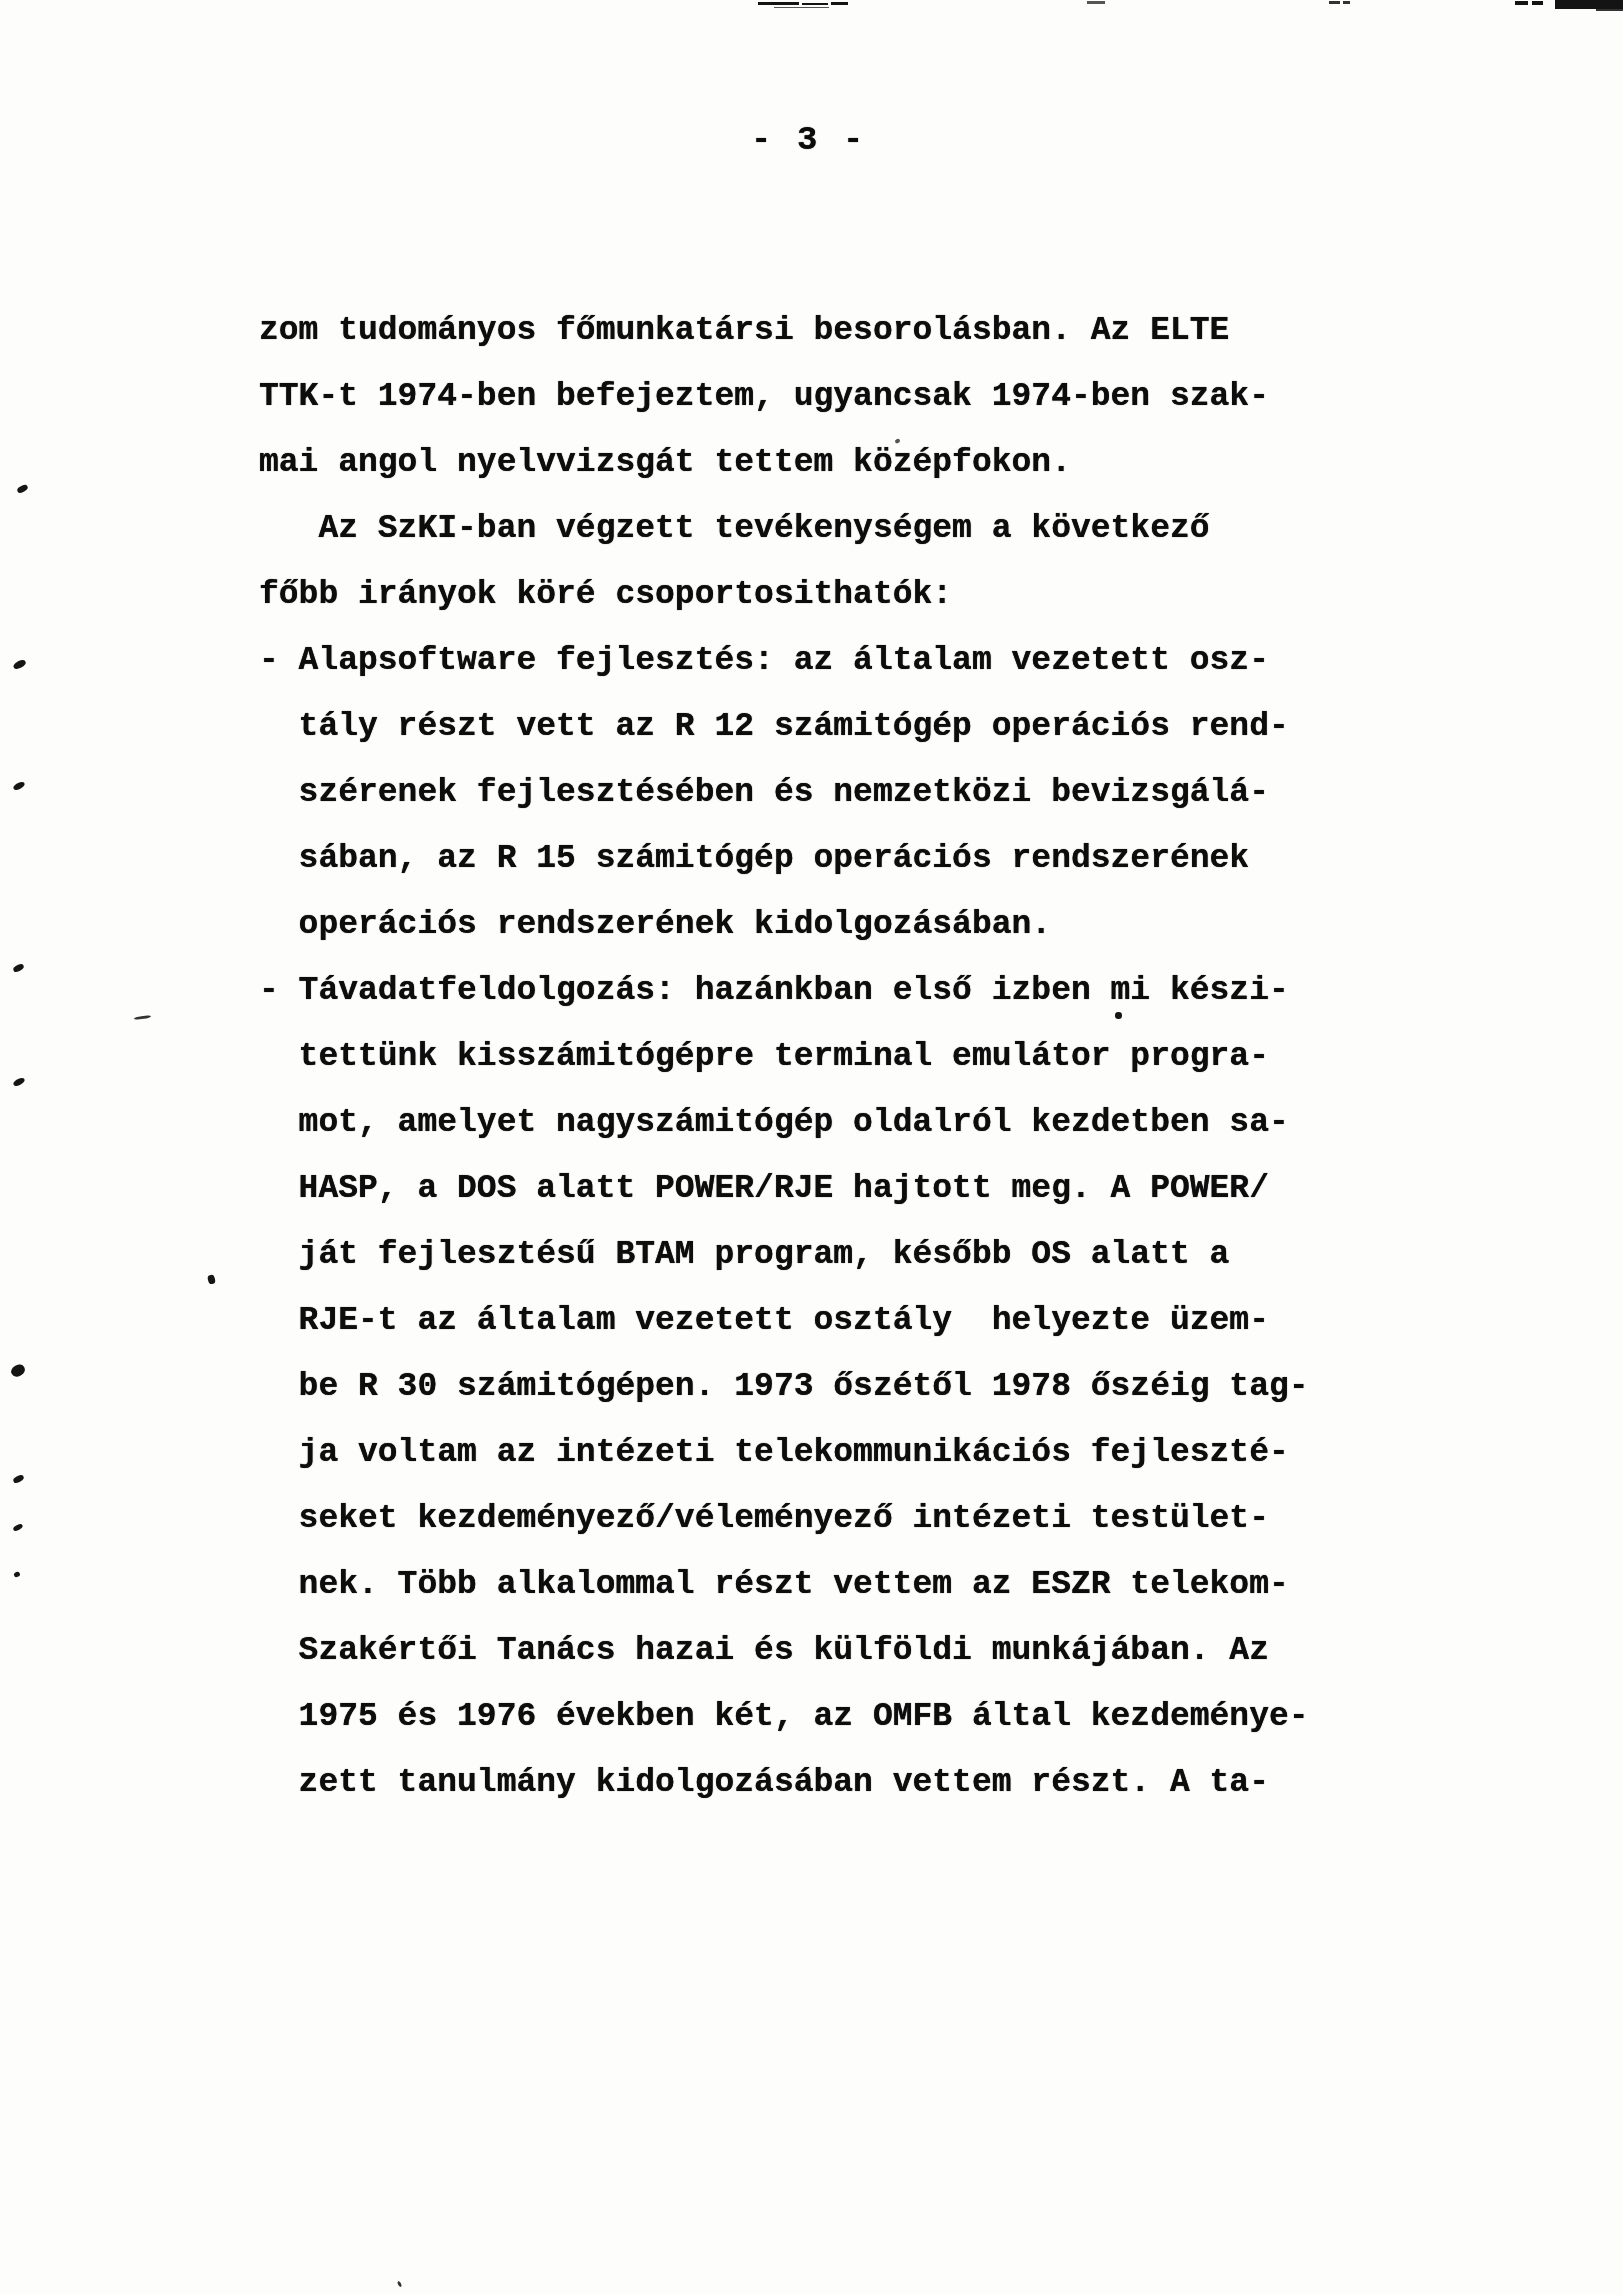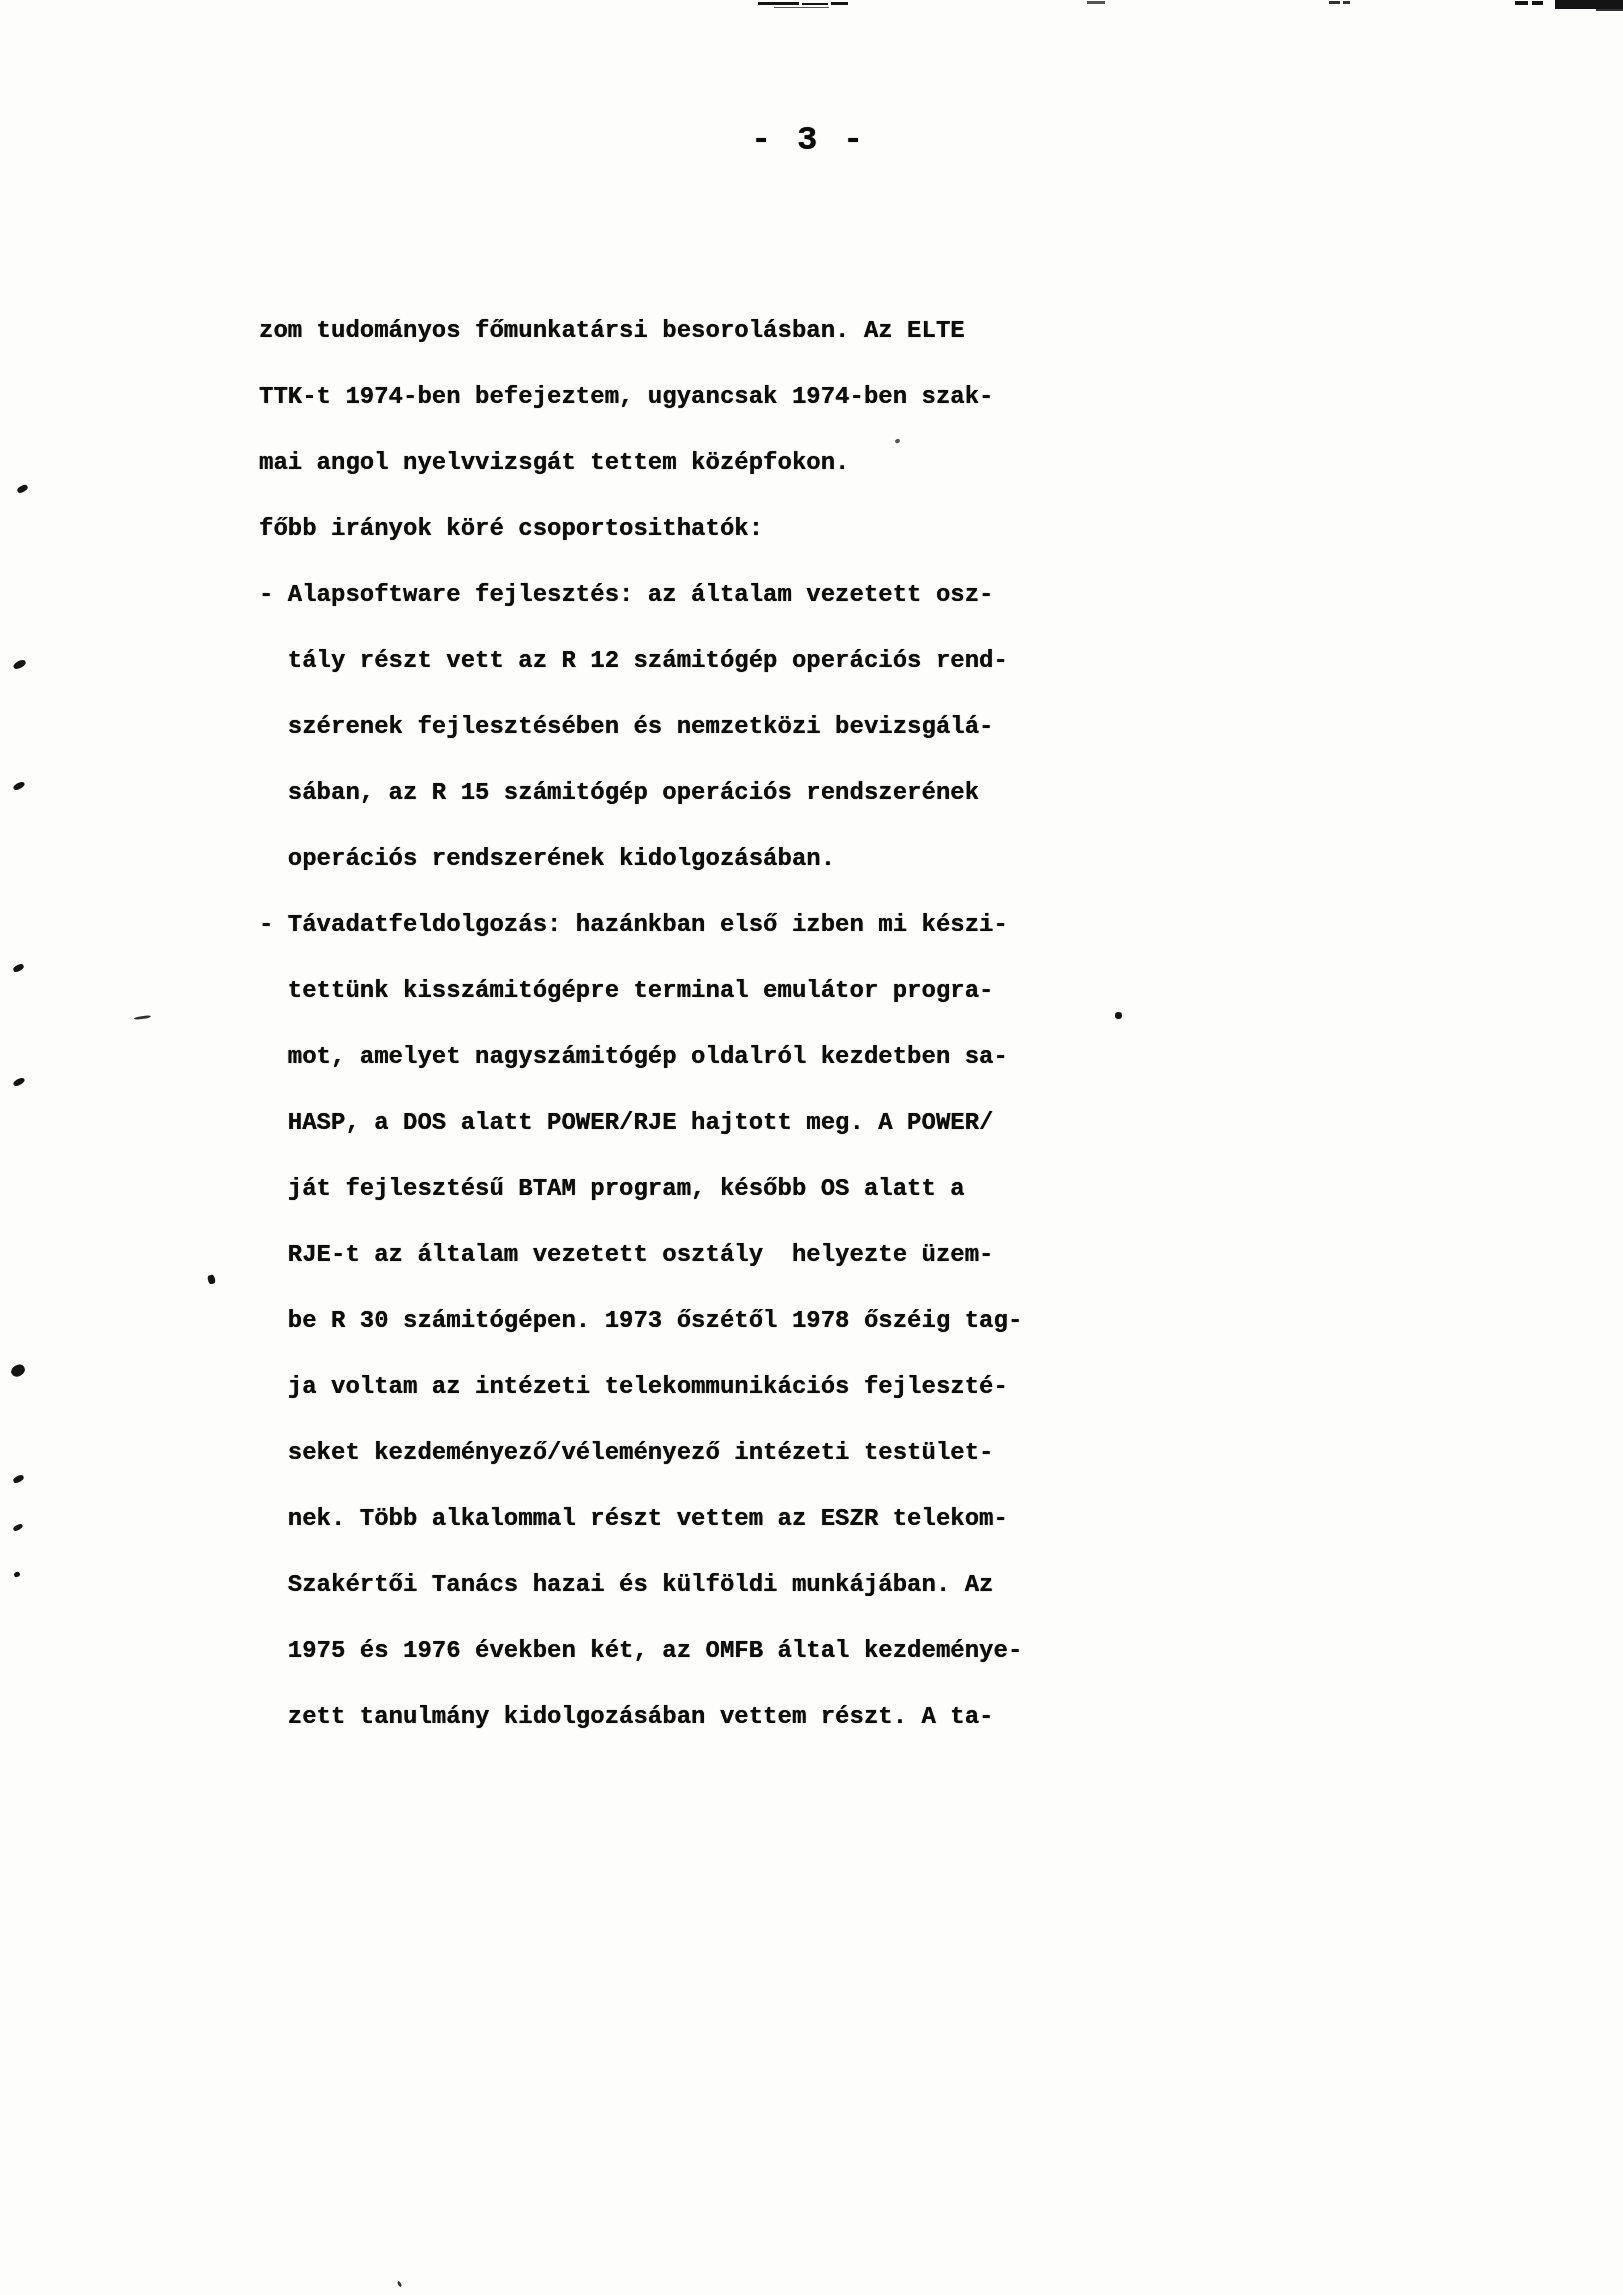--- a/index.html
+++ b/index.html
@@ -24,21 +24,21 @@
     font-size: 34px;
     font-weight: 700;
     color: #0b0b0b;
     letter-spacing: 2.6px;
     text-shadow: 0 0 1px rgba(0,0,0,0.85);
   }
   .text-block {
     position: absolute;
     left: 259px;
     top: 298px;
-    font-size: 24px;
+    font-size: 33px;
     font-weight: 700;
     color: #0d0d0d;
     line-height: 66px;
   }
   .line {
     white-space: pre;
     text-shadow: 0 0 0.9px rgba(0,0,0,0.9);
     height: 66px;
   }
   
@@ -87,20 +87,21 @@
   <div class="spk" style="left:1115px; top:1012px; width:7.2px; height:7.2px; transform:none;"></div>
   <div class="spk" style="left:208px;  top:1275px; width:6.5px; height:9.2px; transform:rotate(-15deg);"></div>
   <div class="spk mid" style="left:398px;  top:2281px; width:3.3px;  height:5.9px;"></div>
 
   <div class="page-number">- 3 -</div>
 
   <div class="text-block">
     <div class="line">zom tudományos főmunkatársi besorolásban. Az ELTE</div>
     <div class="line">TTK-t 1974-ben befejeztem, ugyancsak 1974-ben szak-</div>
     <div class="line">mai angol nyelvvizsgát tettem középfokon.</div>
+    <div class="line">   Az SzKI-ban végzett tevékenységem a következő</div>
     <div class="line">főbb irányok köré csoportosithatók:</div>
     <div class="line">- Alapsoftware fejlesztés: az általam vezetett osz-</div>
     <div class="line">  tály részt vett az R 12 számitógép operációs rend-</div>
     <div class="line">  szérenek fejlesztésében és nemzetközi bevizsgálá-</div>
     <div class="line">  sában, az R 15 számitógép operációs rendszerének</div>
     <div class="line">  operációs rendszerének kidolgozásában.</div>
     <div class="line">- Távadatfeldolgozás: hazánkban első izben mi készi-</div>
     <div class="line">  tettünk kisszámitógépre terminal emulátor progra-</div>
     <div class="line">  mot, amelyet nagyszámitógép oldalról kezdetben sa-</div>
     <div class="line">  HASP, a DOS alatt POWER/RJE hajtott meg. A POWER/</div>

